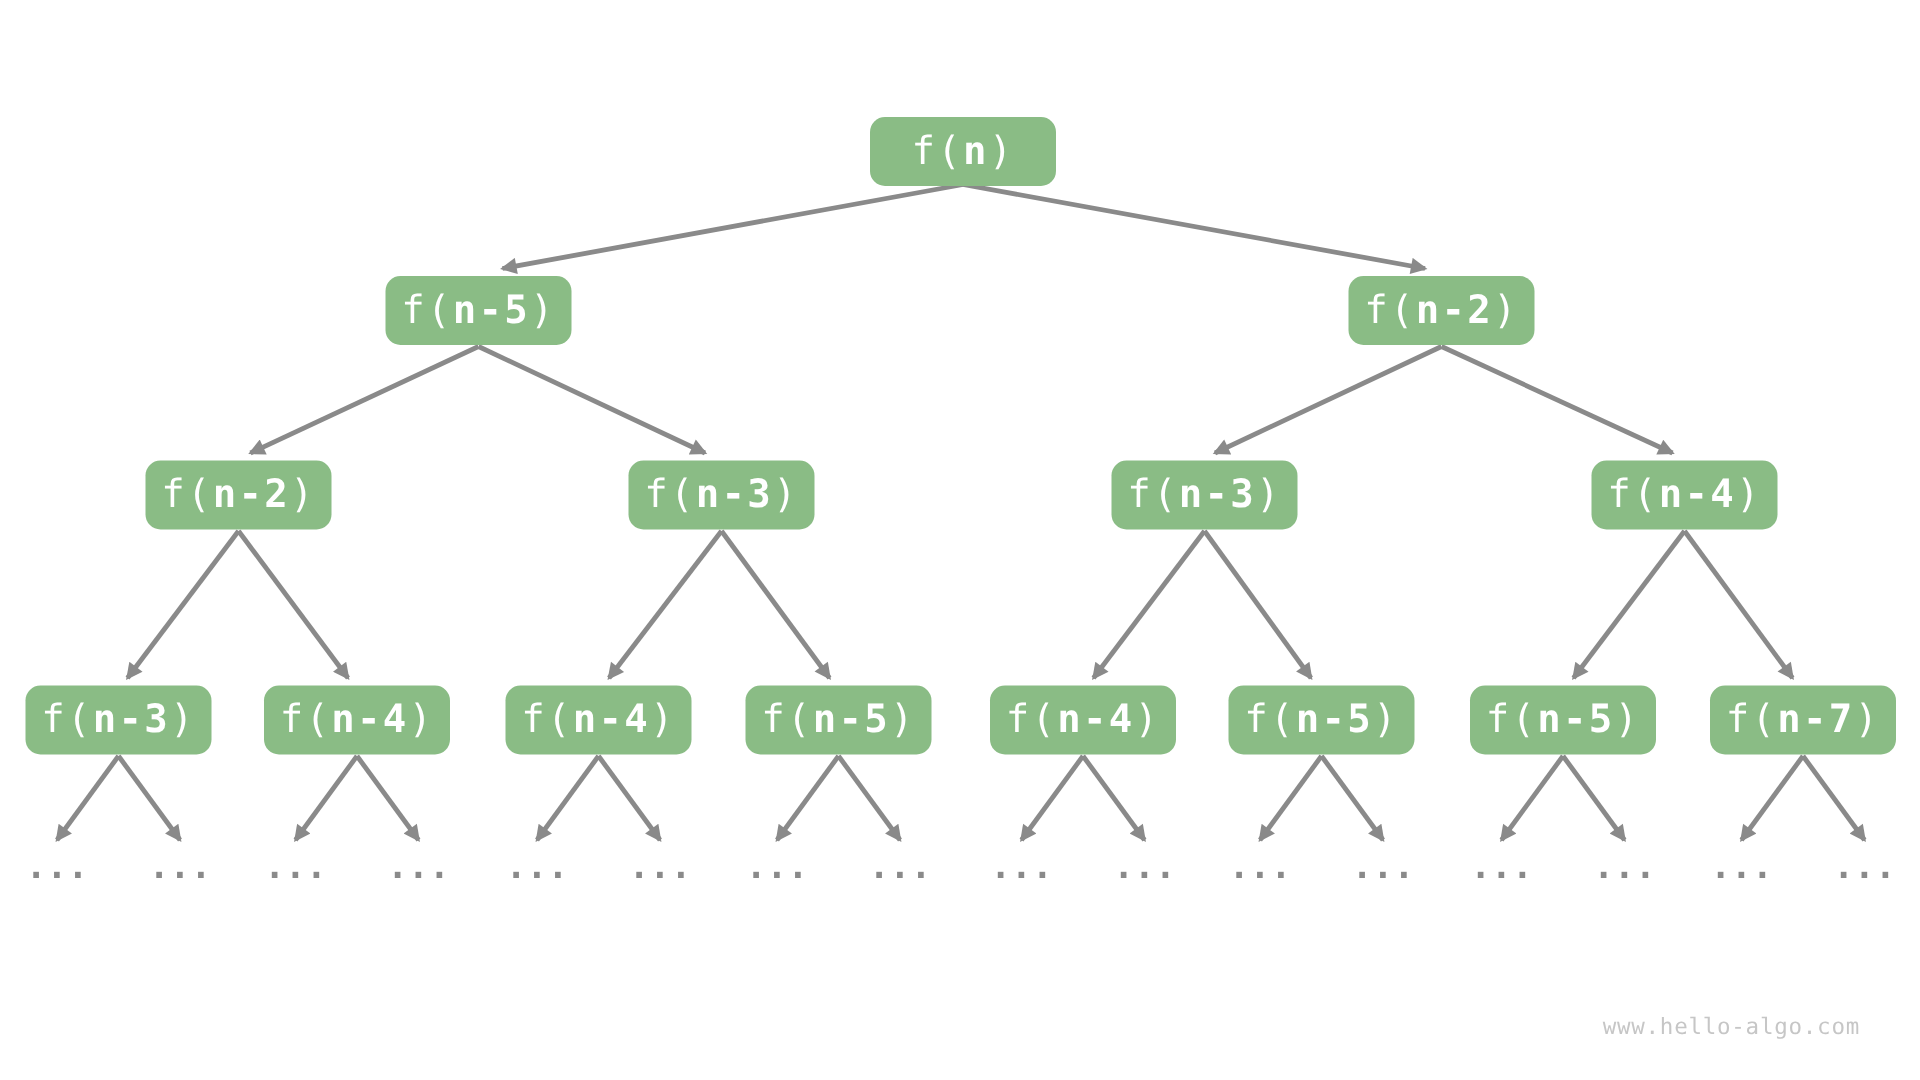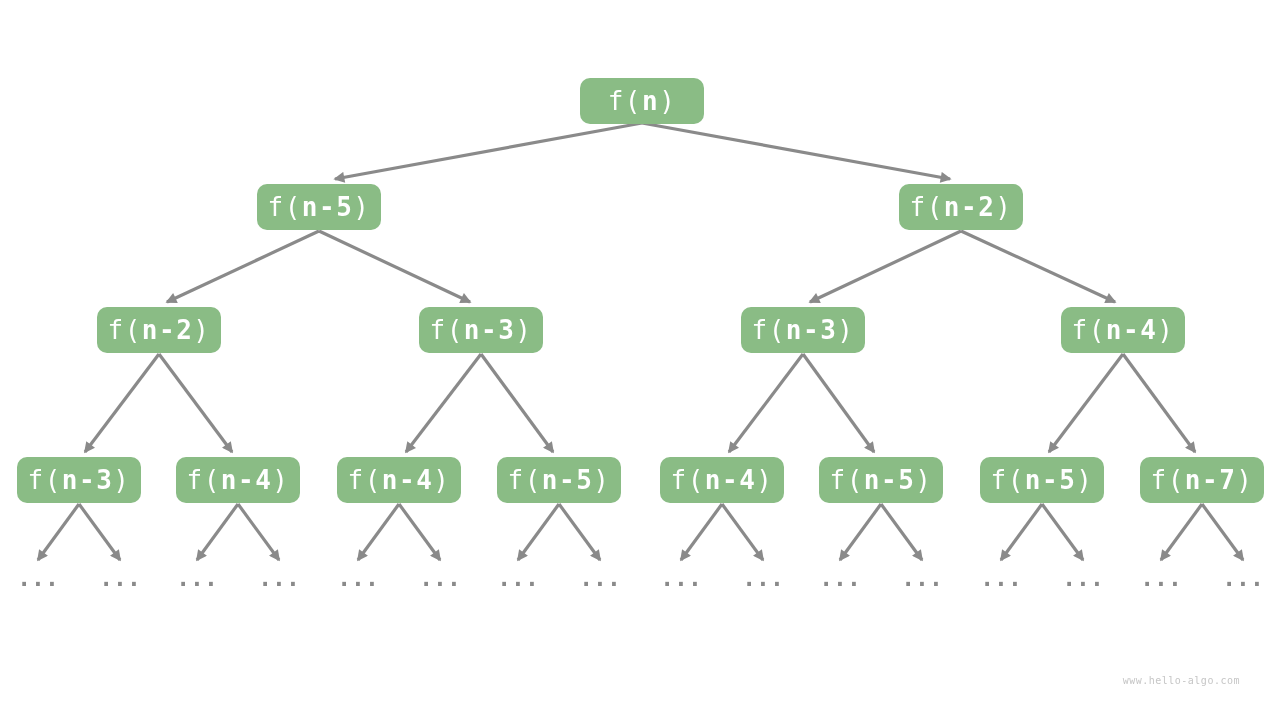--- a/index.html
+++ b/index.html
@@ -34,21 +34,21 @@
     color: #8a8a8a;
     font-size: 23px; font-weight: 900; letter-spacing: 0px;
     line-height: 1;
     user-select: none;
   }
 
   .watermark {
     position: absolute;
     right: 40px; top: 675px;
     color: #c6c6c6;
-    font-size: 10px; letter-spacing: 0.5px;
+    font-size: 15px; letter-spacing: 0.5px;
   }
 </style>
 </head>
 <body>
 
 <div class="stage">
 
   <svg class="edges" viewBox="0 0 1280 720">
     <defs>
       <marker id="ah" viewBox="0 0 10 10" refX="8.5" refY="5" markerWidth="13" markerHeight="11" orient="auto" markerUnits="userSpaceOnUse">

